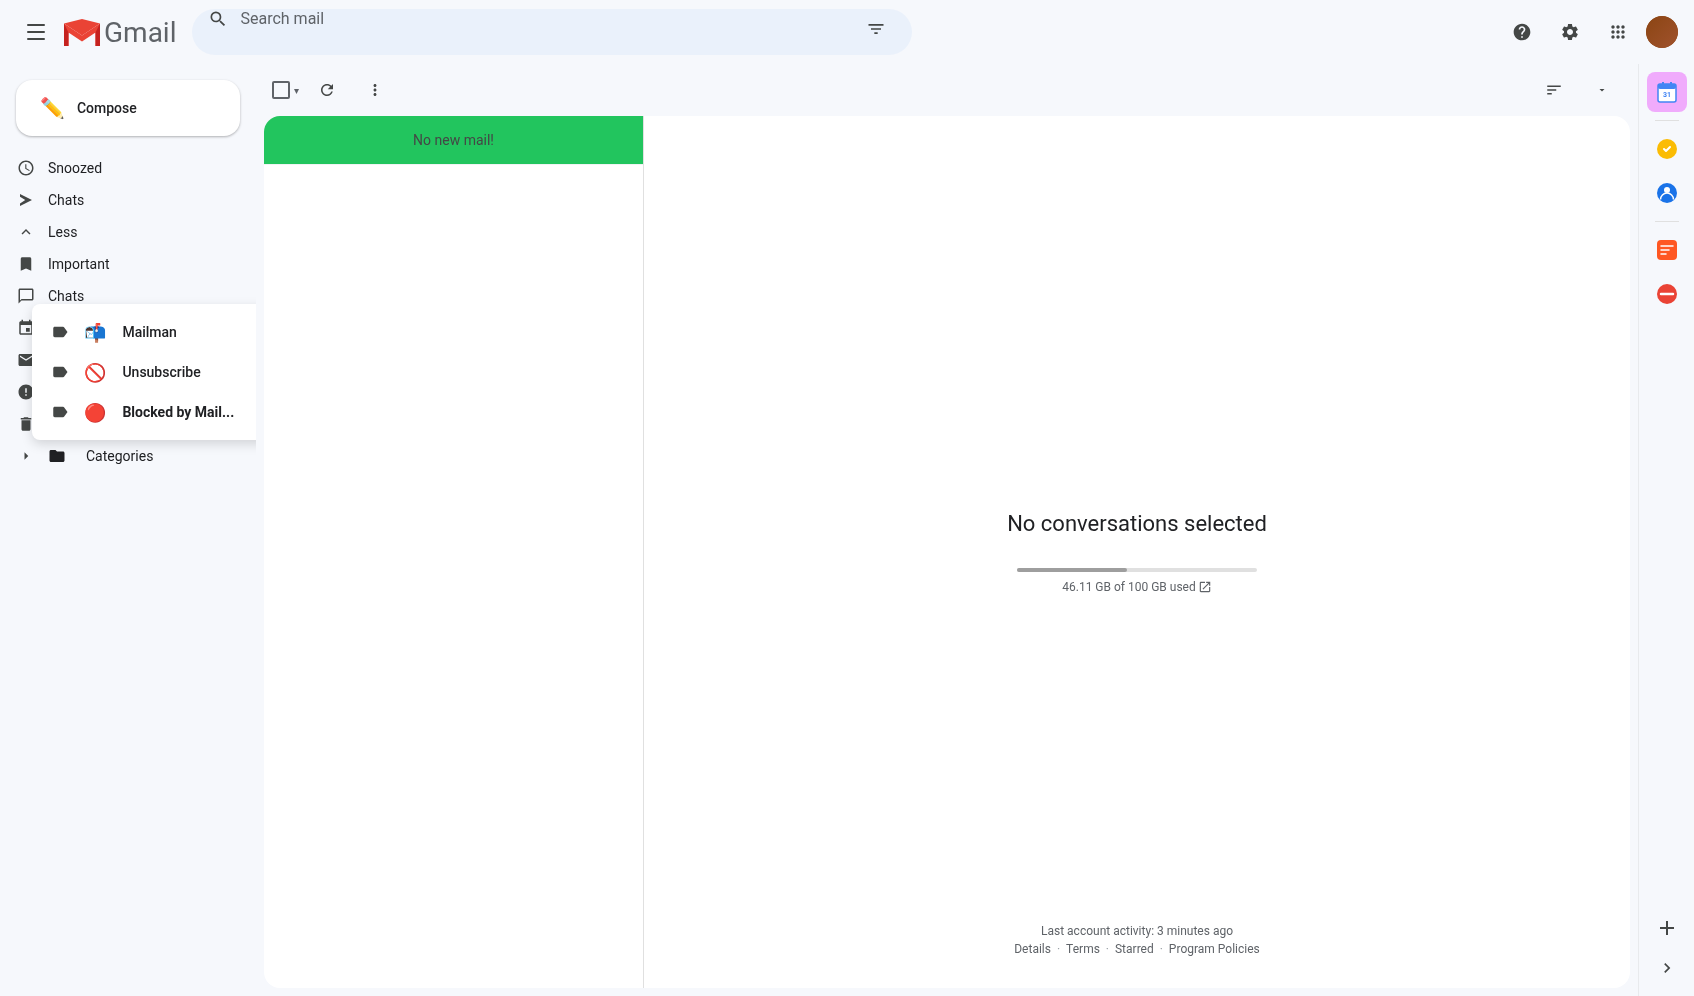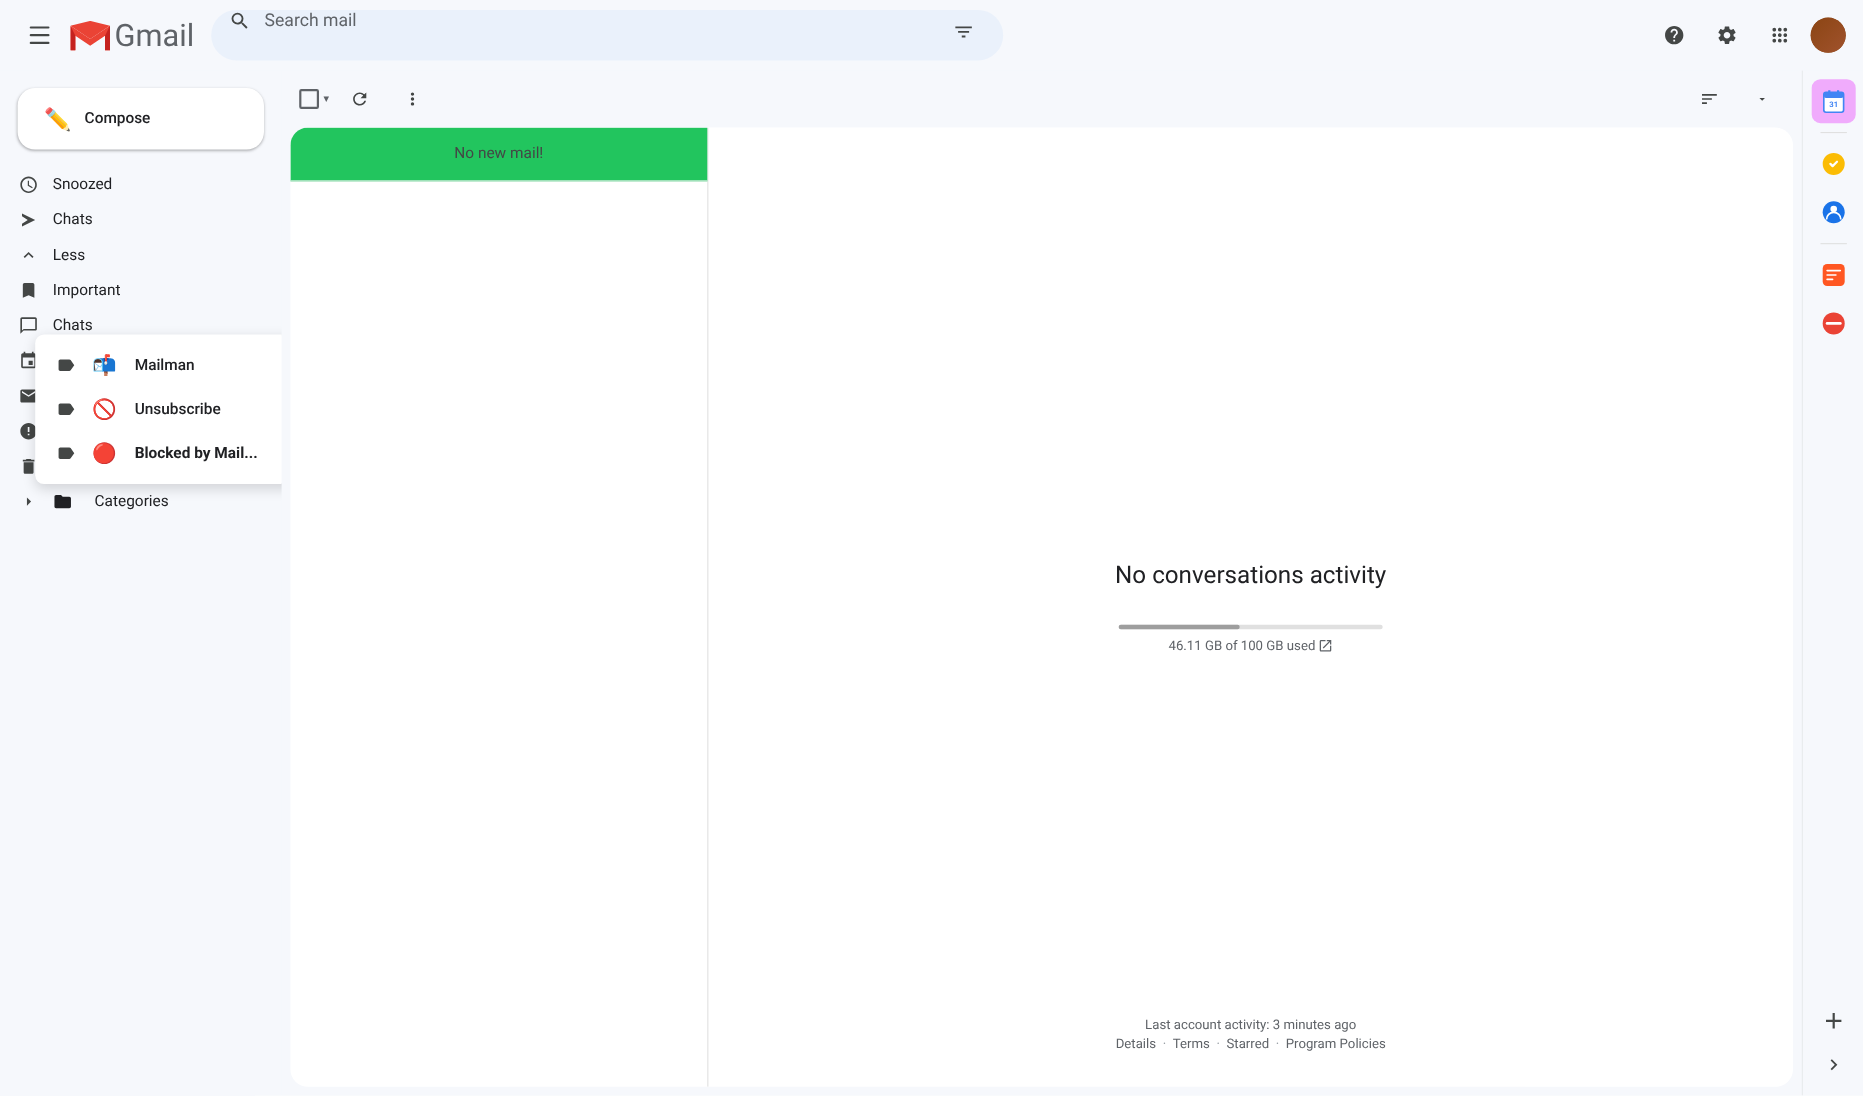--- a/index.html
+++ b/index.html
@@ -395,21 +395,21 @@
 
     <div class="email-list-area">
 
       <div class="email-list">
         <div class="no-mail-banner">
           <span>No new mail!</span>
         </div>
       </div>
 
       <div class="email-detail" style="position:relative;">
-        <div class="no-conversation">No conversations activity</div>
+        <div class="no-conversation">No conversations selected</div>
 
         <div class="storage-bar-container">
           <div class="storage-bar-bg">
             <div class="storage-bar-fill"></div>
           </div>
           <div class="storage-text">
             <span>46.11 GB of 100 GB used</span>
             <span class="storage-link">
               <svg width="14" height="14" viewBox="0 0 24 24" fill="#5f6368">
                 <path d="M19 19H5V5h7V3H5c-1.11 0-2 .9-2 2v14c0 1.1.89 2 2 2h14c1.1 0 2-.9 2-2v-7h-2v7zM14 3v2h3.59l-9.83 9.83 1.41 1.41L19 6.41V10h2V3h-7z"></path>

